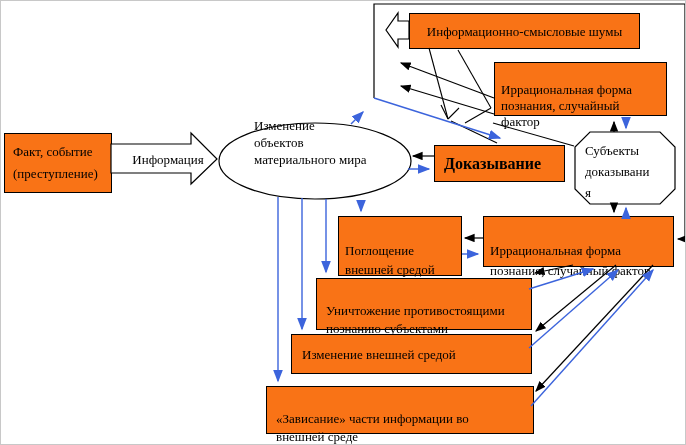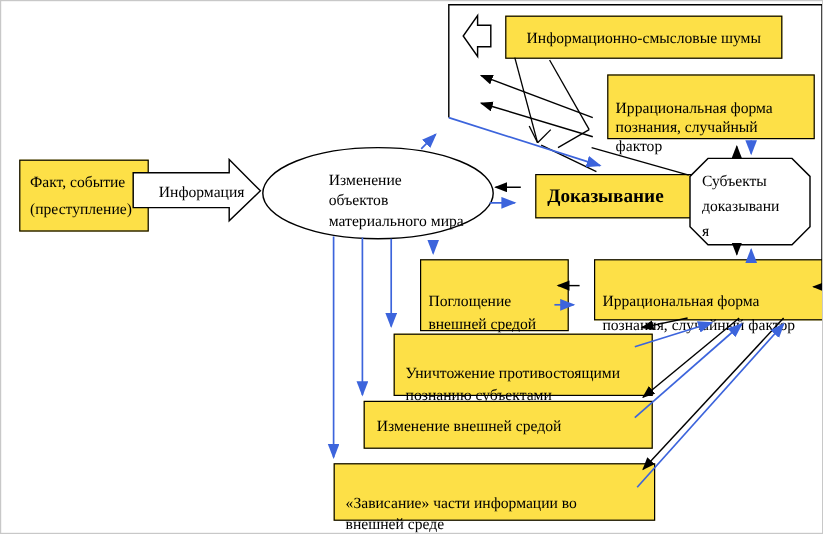--- a/index.html
+++ b/index.html
@@ -8,28 +8,27 @@
     width:686px;height:445px;
     background:#fff;
     border:1px solid #c8c8c8;
     box-sizing:border-box;
     overflow:hidden;
     font-family:"Liberation Serif","DejaVu Serif",serif;
     color:#000;
   }
   .box{
     position:absolute;
-    background:#fde047;
+    background:#f97316;
     border:1px solid #000;
     box-sizing:border-box;
     font-size:13px;
     line-height:17px;
     white-space:pre-line;
     padding:4px 6px;
-    margin-left:12px;
   }
   .lbl{
     position:absolute;
     white-space:pre-line;
     font-size:13px;
     line-height:17px;
   }
   .vcenter{display:flex;align-items:center;}
   .hcenter{justify-content:center;text-align:center;}
   #svglayer{position:absolute;left:0;top:0;pointer-events:none;}
@@ -134,21 +133,21 @@
       <path d="M277,196 L277,380" marker-end="url(#mb)"></path>
       <path d="M301,197 L301,328" marker-end="url(#mb)"></path>
       <path d="M325,198 L325,271" marker-end="url(#mb)"></path>
       <path d="M360,199 L360,210" marker-end="url(#mb)"></path>
       <path d="M528,288 L592,268" marker-end="url(#mb)"></path>
       <path d="M528,347 L617,269" marker-end="url(#mb)"></path>
       <path d="M530,405 L652,269" marker-end="url(#mb)"></path>
     </g>
   </svg>
 
-  <div class="lbl" style="left:253px;top:140px;width:128px;margin-left:20px;">Изменение
+  <div class="lbl" style="left:253px;top:116px;width:128px;">Изменение
 объектов
 материального мира</div>
 
   <div class="lbl" style="left:584px;top:139px;width:86px;line-height:21px;">Субъекты
 доказывани
 я</div>
 
   <div class="lbl" style="left:112px;top:150px;width:78px;text-align:center;padding-left:16px;">Информация</div>
 
 </div>

